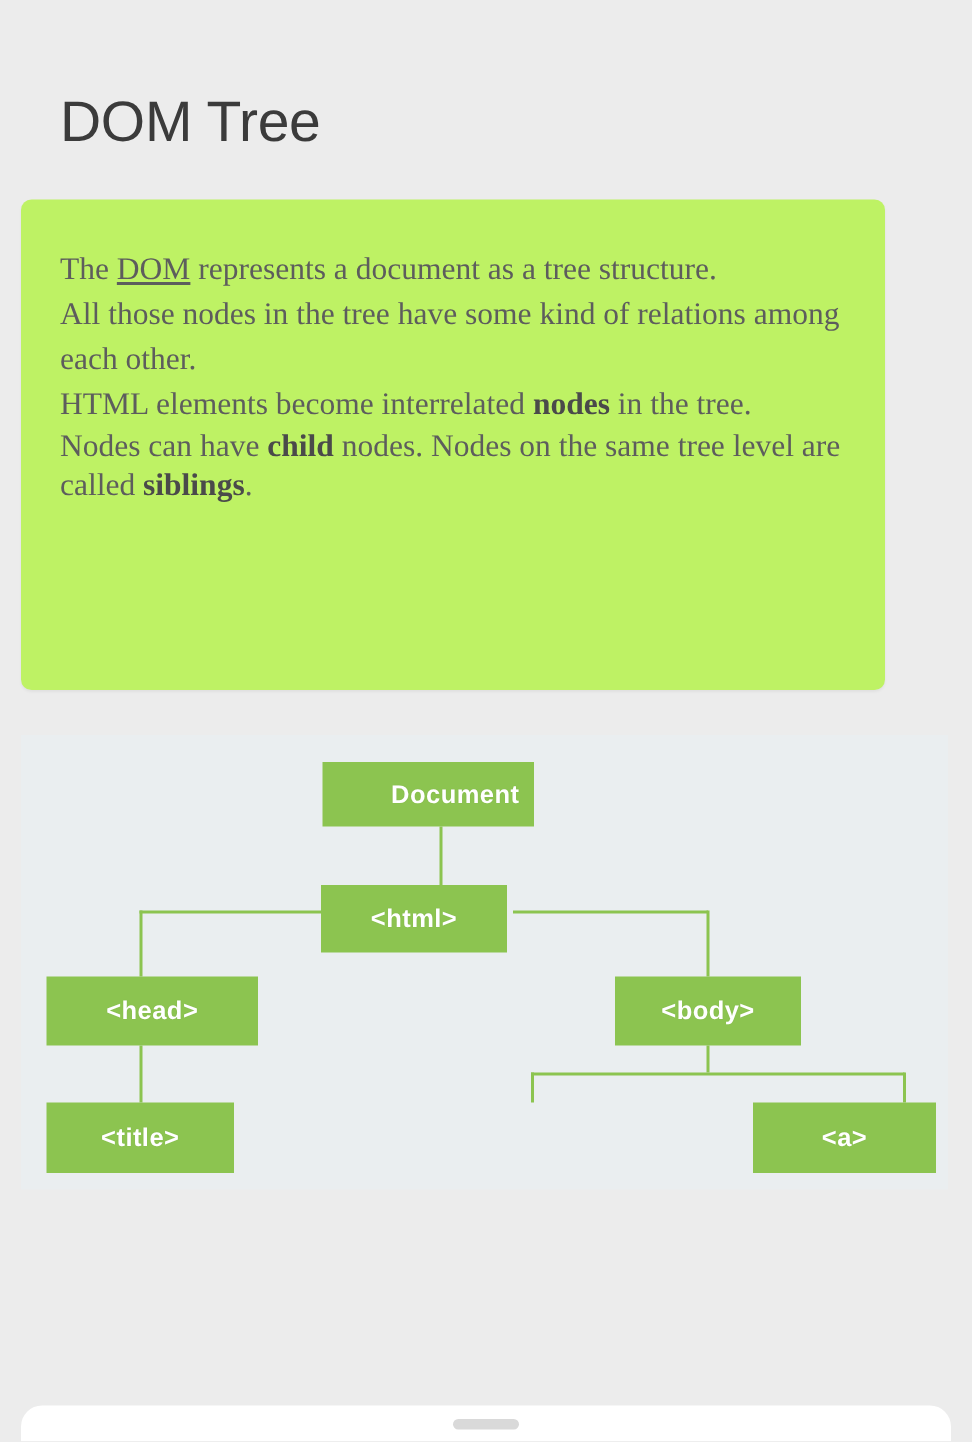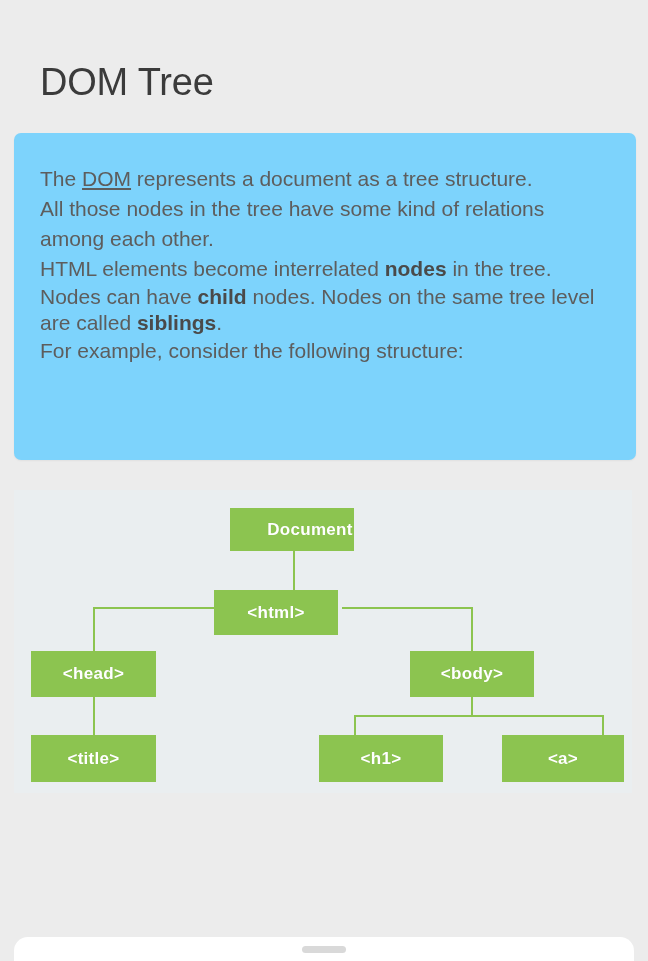--- a/index.html
+++ b/index.html
@@ -26,24 +26,25 @@
     font-weight: 400;
     color: #3b3b3b;
     letter-spacing: -0.2px;
     line-height: 1.1;
   }
 
   
   .card {
     position: absolute;
     left: 14px;
-    width: 622px;
-    background: #7dd3fc;
+    width: 576px;
+    background: #bef264;
     border-radius: 7px;
     box-shadow: 0 1px 2px rgba(0,0,0,0.05);
+    font-family: Liberation Serif, serif;
   }
   #card-intro { top: 133px; height: 327px; }
   #card-footer { top: 836px; height: 125px; }
 
   .body-text {
     position: absolute;
     left: 26px;
     right: 22px;
     color: #5d5d5d;
     font-size: 21px;
@@ -111,47 +112,45 @@
 <div class="screen">
 
   <div class="page-title">DOM Tree</div>
 
   <div class="card" id="card-intro">
     <div class="body-text" id="intro-text">
       <span class="ln"><span>The </span><u>DOM</u><span> represents a document as a tree structure.</span></span>
       <span class="ln">All those nodes in the tree have some kind of relations among each other.</span>
       <span class="ln"><span>HTML elements become interrelated </span><b>nodes</b><span> in the tree.</span></span>
       <span class="ln ln-wide"><span>Nodes can have </span><b>child</b><span> nodes. Nodes on the same tree level are called </span><b>siblings</b><span>.</span></span>
-      <span class="ln">For example, consider the following structure:</span>
     </div>
   </div>
 
   <div id="diagram">
 
     <div class="edge v" style="left:279px; top:61px; height:40px;"></div>
 
     <div class="edge h" style="left:79px; top:117px; width:140px;"></div>
     <div class="edge v" style="left:79px; top:117px; height:44px;"></div>
 
     <div class="edge h" style="left:328px; top:117px; width:130px;"></div>
     <div class="edge v" style="left:457px; top:117px; height:44px;"></div>
 
     <div class="edge v" style="left:79px; top:207px; height:38px;"></div>
 
     <div class="edge v" style="left:457px; top:207px; height:18px;"></div>
     <div class="edge h" style="left:340px; top:225px; width:249px;"></div>
     <div class="edge v" style="left:340px; top:225px; height:20px;"></div>
     <div class="edge v" style="left:588px; top:225px; height:20px;"></div>
 
-    <div class="node" style="left:216px; top:18px; width:124px; height:43px;padding-left:36px;">Document</div>
+    <div class="node" style="left:201px; top:18px; width:141px; height:43px;padding-left:36px;">Document</div>
     <div class="node" style="left:200px; top:100px; width:124px; height:45px;">&lt;html&gt;</div>
-    <div class="node" style="left:17px; top:161px; width:125px; height:46px;">&lt;head&gt;</div>
+    <div class="node" style="left:17px; top:161px; width:141px; height:46px;">&lt;head&gt;</div>
     <div class="node" style="left:17px; top:245px; width:125px; height:47px;">&lt;title&gt;</div>
     <div class="node" style="left:396px; top:161px; width:124px; height:46px;">&lt;body&gt;</div>
-    <div class="node" style="left:305px; top:245px; width:124px; height:47px;">&lt;h1&gt;</div>
     <div class="node" style="left:488px; top:245px; width:122px; height:47px;">&lt;a&gt;</div>
   </div>
 
 
   <div id="bottom-sheet">
     <div id="sheet-handle"></div>
   </div>
 
 </div>
 

